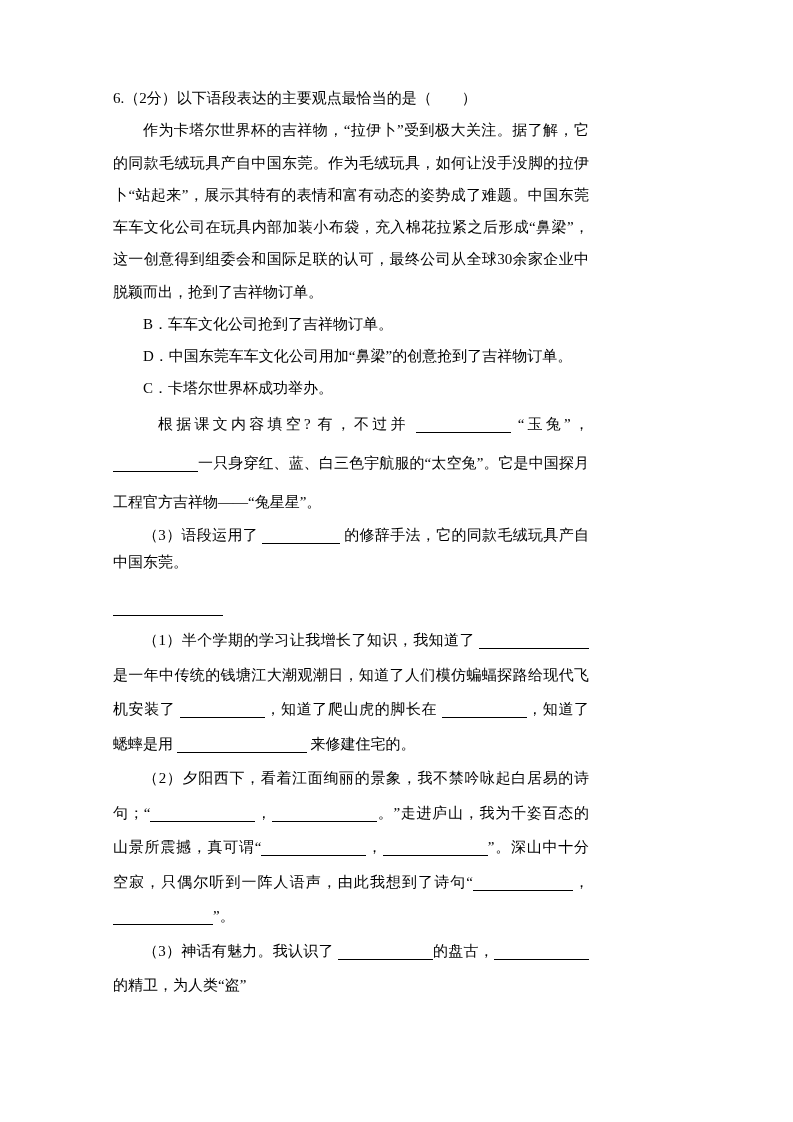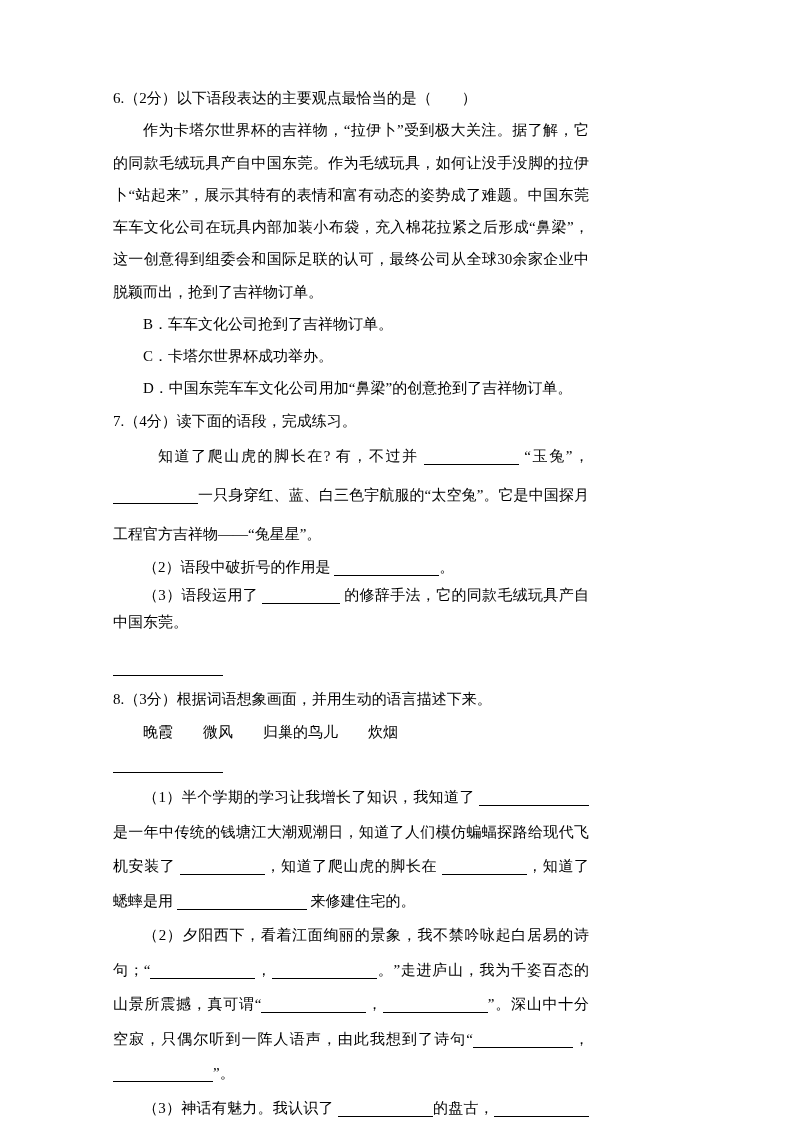--- a/index.html
+++ b/index.html
@@ -41,34 +41,27 @@
 </style>
 </head>
 <body>
 
 <div class="page" data-name="exam-page">
   <main data-name="questions-container">
       <section class="question" data-name="question-6">
         <p class="q-header" data-name="question-header"><span class="q-num" data-name="question-number">6.</span><span class="q-points" data-name="question-points">（2分）</span><span class="q-stem" data-name="question-stem">以下语段表达的主要观点最恰当的是（　　）</span></p>
         <p class="q-para indent2" data-name="reading-passage"><span data-name="text-run">作为卡塔尔世界杯的吉祥物，“拉伊卜”受到极大关注。据了解，它的同款毛绒玩具产自中国东莞。作为毛绒玩具，如何让没手没脚的拉伊卜“站起来”，展示其特有的表情和富有动态的姿势成了难题。中国东莞车车文化公司在玩具内部加装小布袋，充入棉花拉紧之后形成“鼻梁”，这一创意得到组委会和国际足联的认可，最终公司从全球30余家企业中脱颖而出，抢到了吉祥物订单。</span></p>
         <p class="q-option" data-name="option-b"><span data-name="text-run">B．车车文化公司抢到了吉祥物订单。</span></p>
+        <p class="q-option" data-name="option-d"><span data-name="text-run">D．中国东莞车车文化公司用加“鼻梁”的创意抢到了吉祥物订单。</span></p>
         <p class="q-option" data-name="option-c"><span data-name="text-run">C．卡塔尔世界杯成功举办。</span></p>
-        <p class="q-option" data-name="option-d"><span data-name="text-run">D．中国东莞车车文化公司用加“鼻梁”的创意抢到了吉祥物订单。</span></p>
       </section>
       <section class="question" data-name="question-7">
-        <p class="q-header" data-name="question-header"><span class="q-num" data-name="question-number">7.</span><span class="q-points" data-name="question-points">（4分）</span><span class="q-stem" data-name="question-stem">读下面的语段，完成练习。</span></p>
-        <p class="q-para indent3 wide" data-name="reading-passage"><span data-name="text-run">知道了爬山虎的脚长在? 有，不过并 </span><span class="blank" data-name="fill-in-blank" style="width: 95px;"></span><span data-name="text-run"> “玉兔”，</span><span class="blank" data-name="fill-in-blank" style="width: 85px;"></span><span data-name="text-run">一只身穿红、蓝、白三色宇航服的“太空兔”。它是中国探月工程官方吉祥物——“兔星星”。</span></p>
-        <p class="q-sub tight" data-name="sub-question-2"><span data-name="text-run">（2）语段中破折号的作用是 </span><span class="blank" data-name="fill-in-blank" style="width: 105px;"></span><span data-name="text-run">。</span></p>
+        <p class="q-para indent3 wide" data-name="reading-passage"><span data-name="text-run">根据课文内容填空? 有，不过并 </span><span class="blank" data-name="fill-in-blank" style="width: 95px;"></span><span data-name="text-run"> “玉兔”，</span><span class="blank" data-name="fill-in-blank" style="width: 85px;"></span><span data-name="text-run">一只身穿红、蓝、白三色宇航服的“太空兔”。它是中国探月工程官方吉祥物——“兔星星”。</span></p>
         <p class="q-sub tight" data-name="sub-question-3"><span data-name="text-run">（3）语段运用了 </span><span class="blank" data-name="fill-in-blank" style="width: 78px;"></span><span data-name="text-run"> 的修辞手法，它的同款毛绒玩具产自中国东莞。</span></p>
         <p class="q-answer gap-top" data-name="answer-line"><span class="blank" data-name="fill-in-blank" style="width: 110px;"></span></p>
-      </section>
-      <section class="question" data-name="question-8">
-        <p class="q-header" data-name="question-header"><span class="q-num" data-name="question-number">8.</span><span class="q-points" data-name="question-points">（3分）</span><span class="q-stem" data-name="question-stem">根据词语想象画面，并用生动的语言描述下来。</span></p>
-        <p class="q-words" data-name="word-list"><span data-name="text-run">晚霞　　微风　　归巢的鸟儿　　炊烟</span></p>
-        <p class="q-answer" data-name="answer-line"><span class="blank" data-name="fill-in-blank" style="width: 110px;"></span></p>
       </section>
       <section class="question" data-name="question-9">
         <p class="q-sub lh23" data-name="sub-question-1"><span data-name="text-run">（1）半个学期的学习让我增长了知识，我知道了 </span><span class="blank" data-name="fill-in-blank" style="width: 110px;"></span><span data-name="text-run"> 是一年中传统的钱塘江大潮观潮日，知道了人们模仿蝙蝠探路给现代飞机安装了 </span><span class="blank" data-name="fill-in-blank" style="width: 85px;"></span><span data-name="text-run">，知道了爬山虎的脚长在 </span><span class="blank" data-name="fill-in-blank" style="width: 85px;"></span><span data-name="text-run">，知道了蟋蟀是用 </span><span class="blank" data-name="fill-in-blank" style="width: 130px;"></span><span data-name="text-run"> 来修建住宅的。</span></p>
         <p class="q-sub lh23" data-name="sub-question-2"><span data-name="text-run">（2）夕阳西下，看着江面绚丽的景象，我不禁吟咏起白居易的诗句；“</span><span class="blank" data-name="fill-in-blank" style="width: 105px;"></span><span data-name="text-run">，</span><span class="blank" data-name="fill-in-blank" style="width: 105px;"></span><span data-name="text-run">。”走进庐山，我为千姿百态的山景所震撼，真可谓“</span><span class="blank" data-name="fill-in-blank" style="width: 105px;"></span><span data-name="text-run">，</span><span class="blank" data-name="fill-in-blank" style="width: 105px;"></span><span data-name="text-run">”。深山中十分空寂，只偶尔听到一阵人语声，由此我想到了诗句“</span><span class="blank" data-name="fill-in-blank" style="width: 100px;"></span><span data-name="text-run">，</span><span class="blank" data-name="fill-in-blank" style="width: 100px;"></span><span data-name="text-run">”。</span></p>
         <p class="q-sub lh23" data-name="sub-question-3"><span data-name="text-run">（3）神话有魅力。我认识了 </span><span class="blank" data-name="fill-in-blank" style="width: 95px;"></span><span data-name="text-run">的盘古，</span><span class="blank" data-name="fill-in-blank" style="width: 95px;"></span><span data-name="text-run">的精卫，为人类“盗”</span></p>
       </section>
     </main>
 </div>
 
 </body></html>

